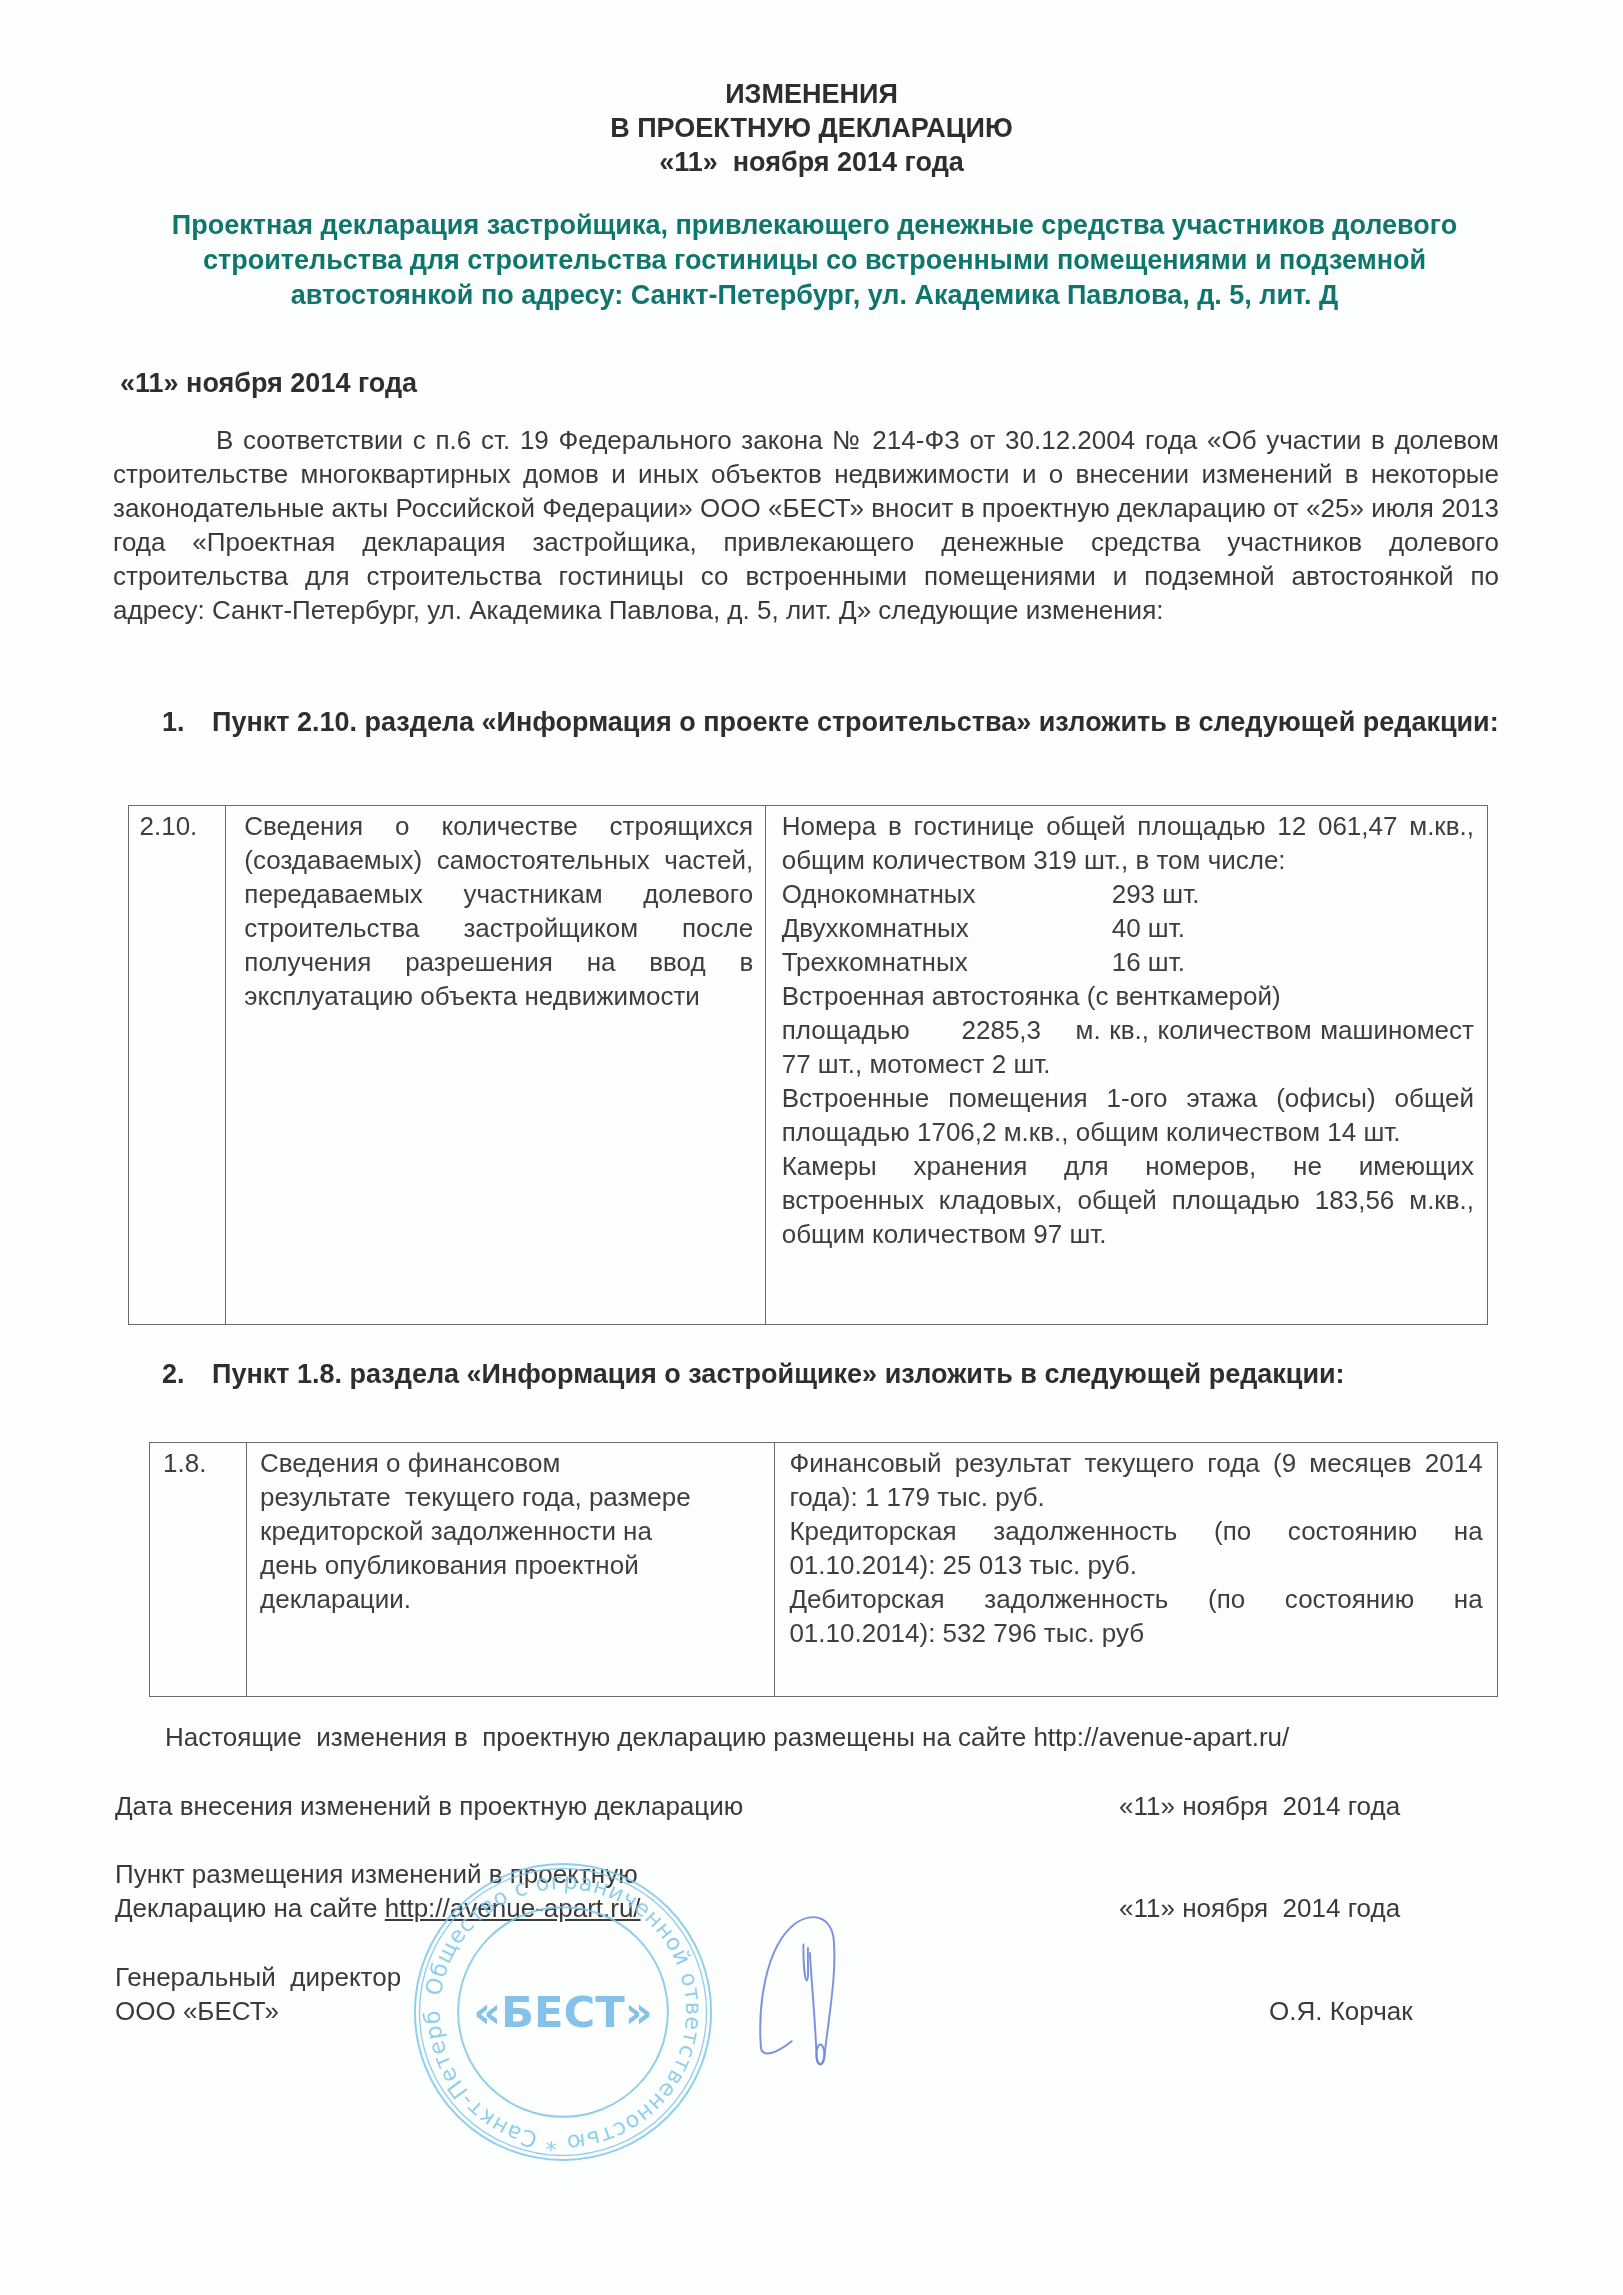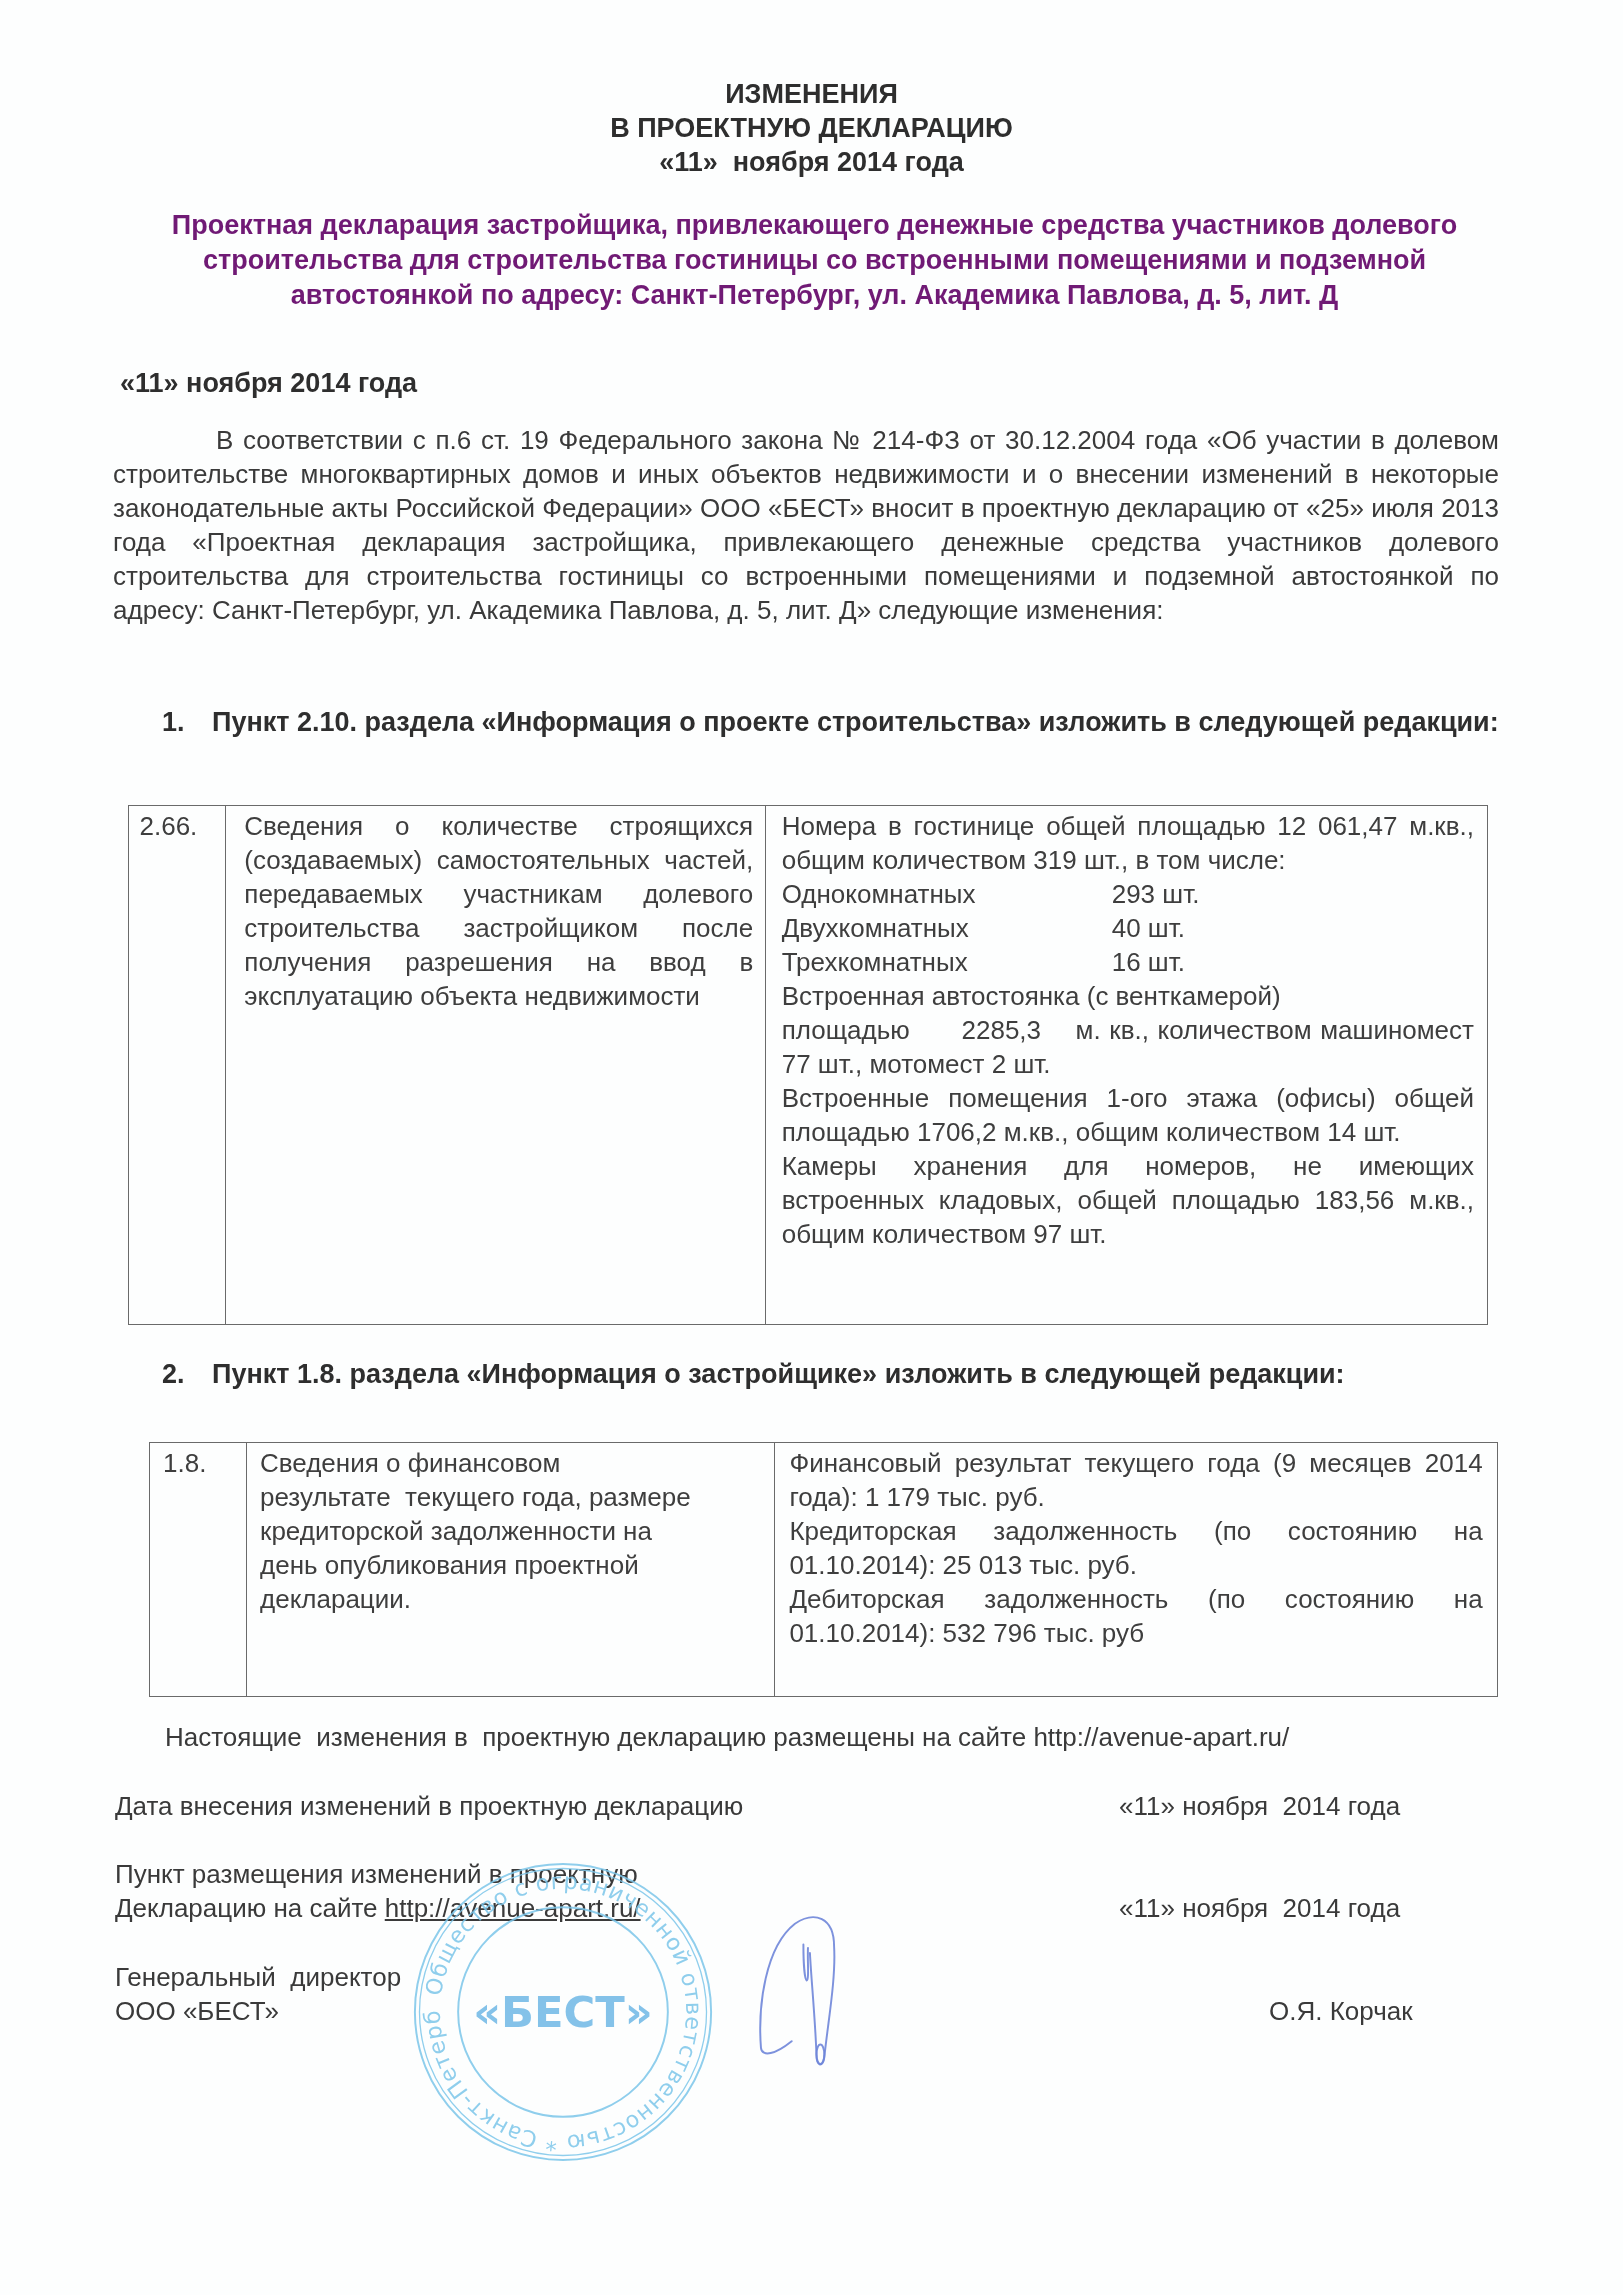--- a/index.html
+++ b/index.html
@@ -9,21 +9,21 @@
     font-family: "Liberation Sans", sans-serif;
     color: #3a3a3a;
   }
   .abs { position: absolute; }
   .title-block {
     left: 0; width: 1623px; top: 77px; text-align: center;
     font-weight: bold; font-size: 27px; line-height: 34px; color: #2e2e2e;
   }
   .subtitle-block {
     left: 124px; width: 1381px; top: 208px; text-align: center;
-    font-weight: bold; font-size: 27px; line-height: 35px; color: #701a75;
+    font-weight: bold; font-size: 27px; line-height: 35px; color: #0f766e;
   }
   .date-line {
     left: 120px; top: 366px; font-weight: bold; font-size: 27px; line-height: 34px; color: #2e2e2e;
   }
   .intro {
     left: 113px; width: 1386px; top: 423px; font-size: 26px; line-height: 34px;
     text-align: justify; text-indent: 103px;
   }
   .section-head {
     font-weight: bold; font-size: 27px; line-height: 35px; color: #2e2e2e;
@@ -61,21 +61,21 @@
 
 <div class="abs section-head" style="left:162px; top:705px; width:1338px;">
   <span class="num">1.</span>
   <span class="txt">Пункт 2.10.  раздела  «Информация о проекте строительства» изложить в следующей редакции:</span>
 </div>
 
 <table class="abs decl" style="left:128px; top:805px; width:1360px; height:519px;">
   <tbody>
       <tr style="height:519px;">
     <td style="width:96px;">
-      <div class="cell" style="padding-left:10.5px;">2.66.</div>
+      <div class="cell" style="padding-left:10.5px;">2.10.</div>
     </td>
     <td style="width:539px;">
       <div class="cell" style="padding-left:18.3px; padding-right:11.8px;">Сведения о количестве строящихся (создаваемых) самостоятельных частей, передаваемых участникам долевого строительства застройщиком после получения разрешения на ввод в эксплуатацию объекта недвижимости</div>
     </td>
     <td>
       <div class="cell" style="padding-left:15.7px; padding-right:13px;">
         <div>Номера в гостинице общей площадью 12 061,47 м.кв., общим количеством 319 шт., в том числе:</div>
         <div class="row-line">
           <span class="lbl">Однокомнатных</span>
           <span>293 шт.</span>

